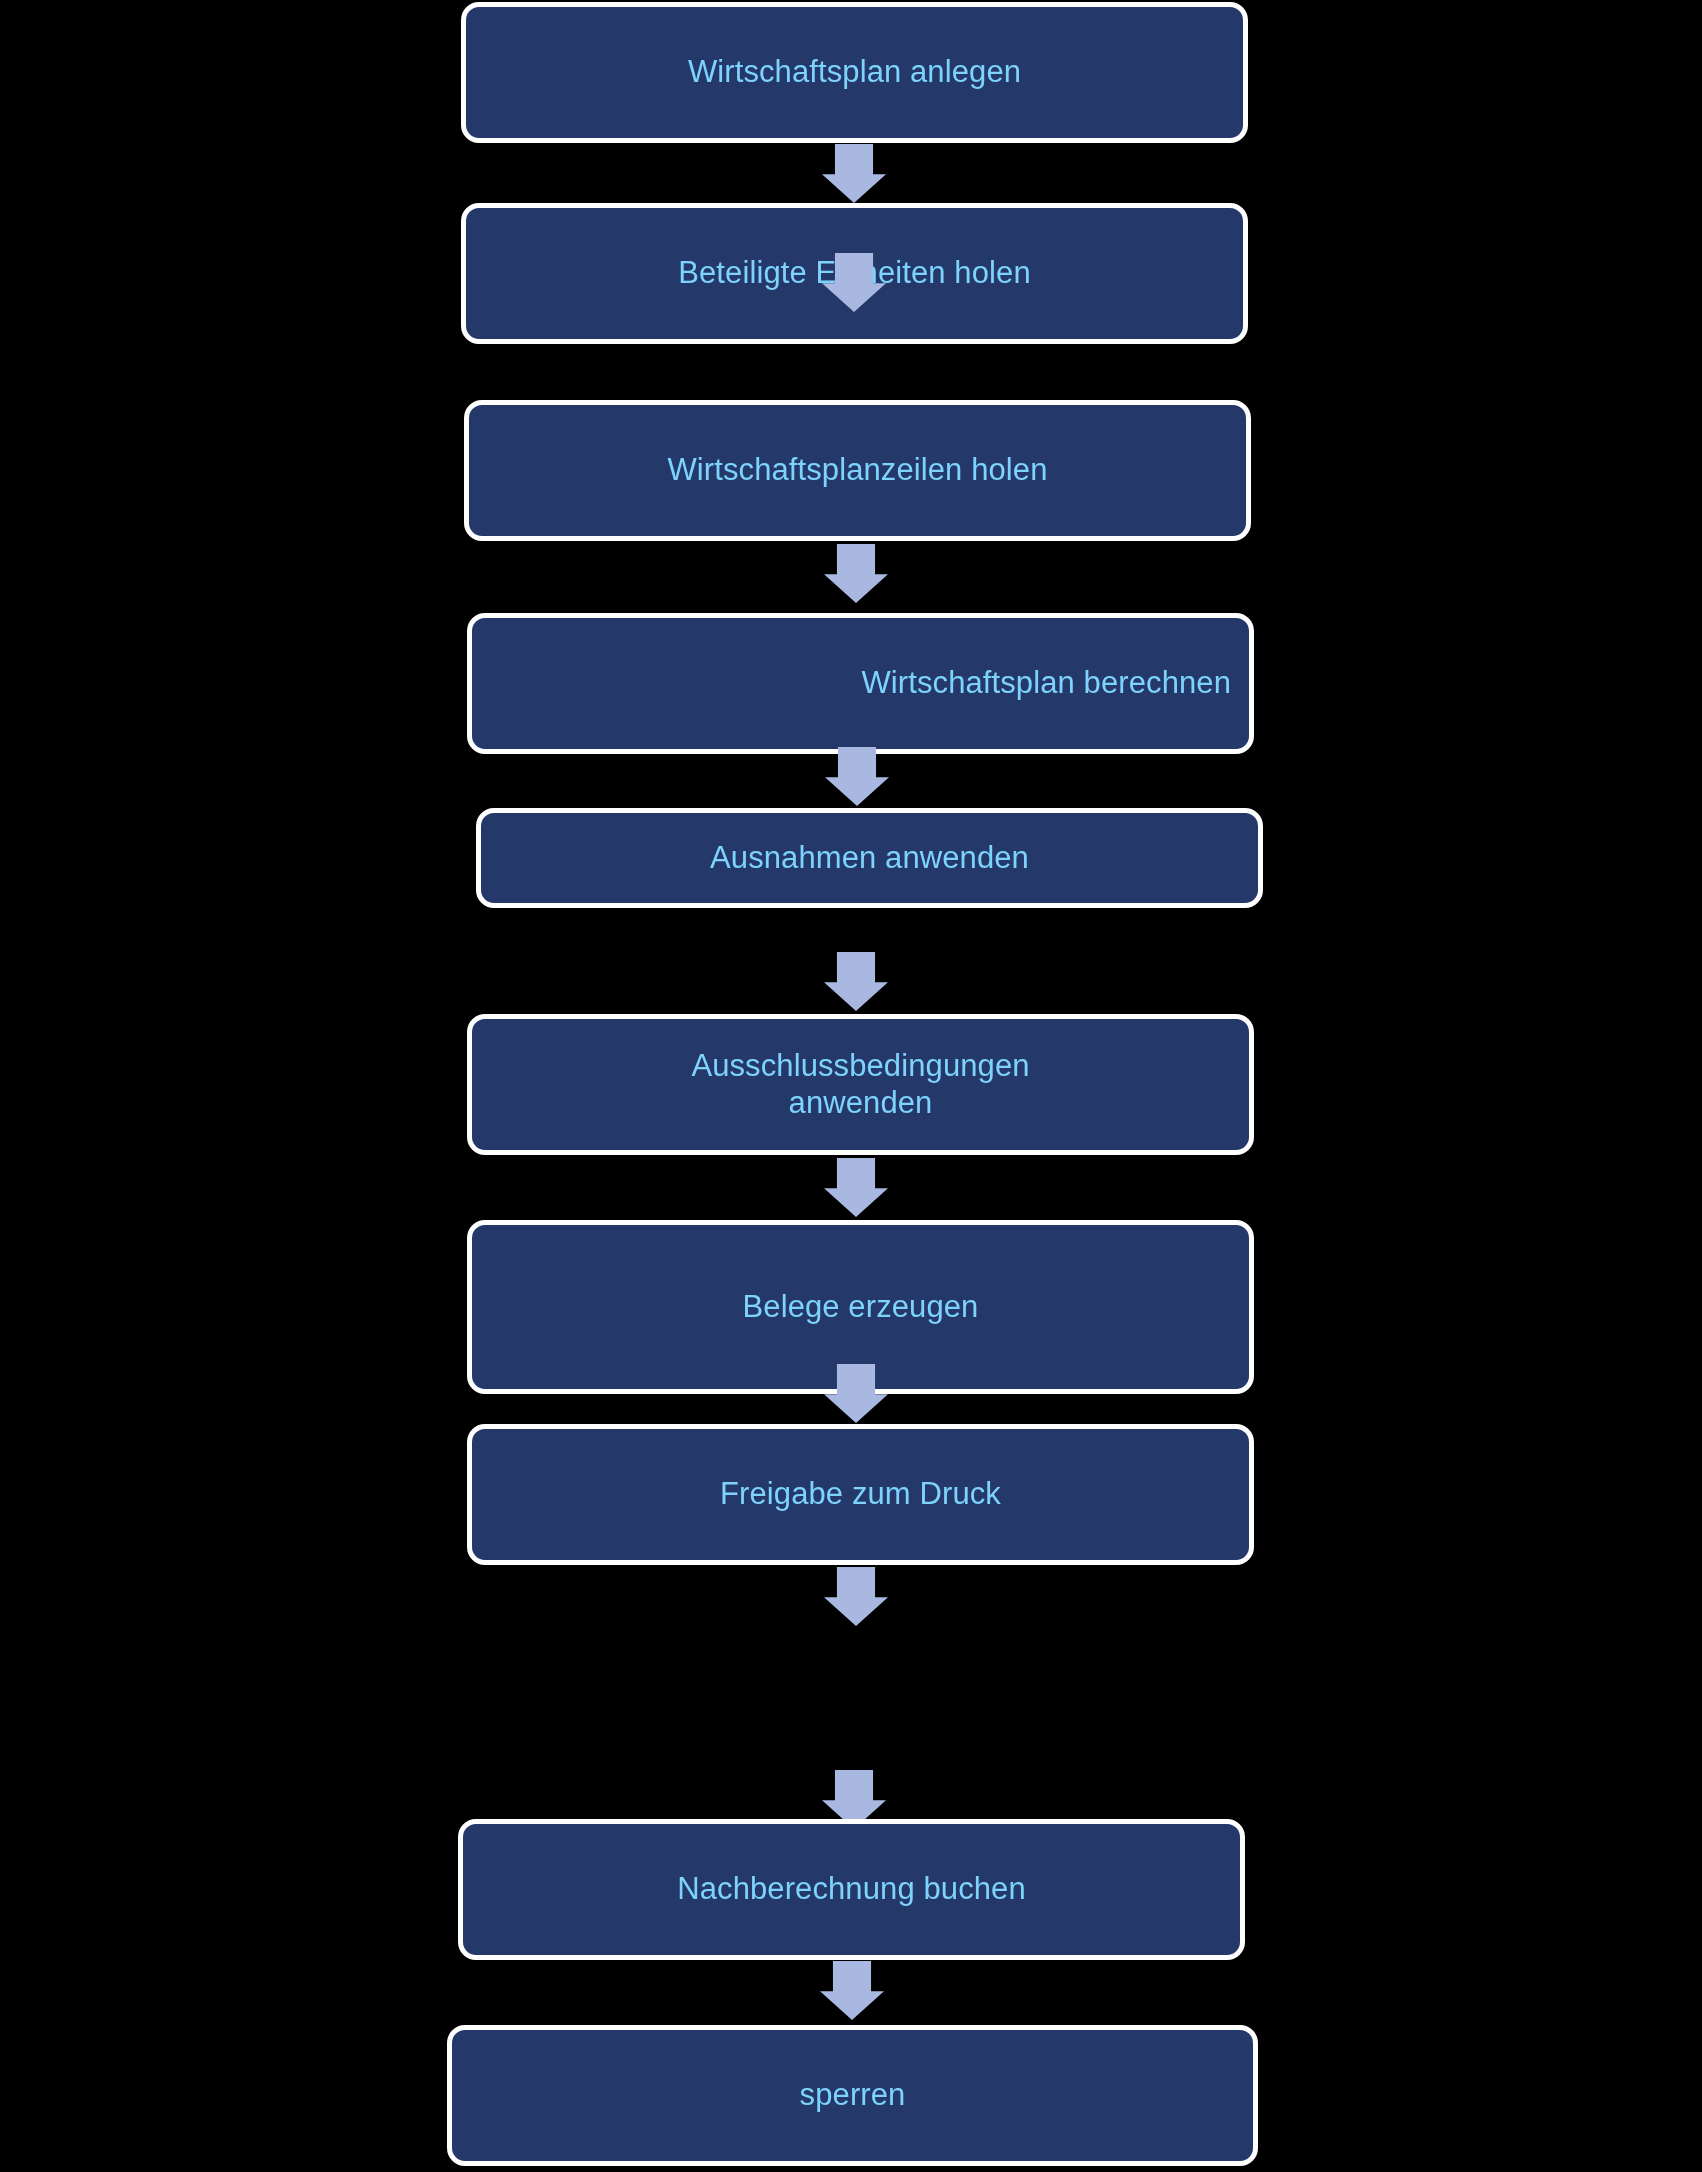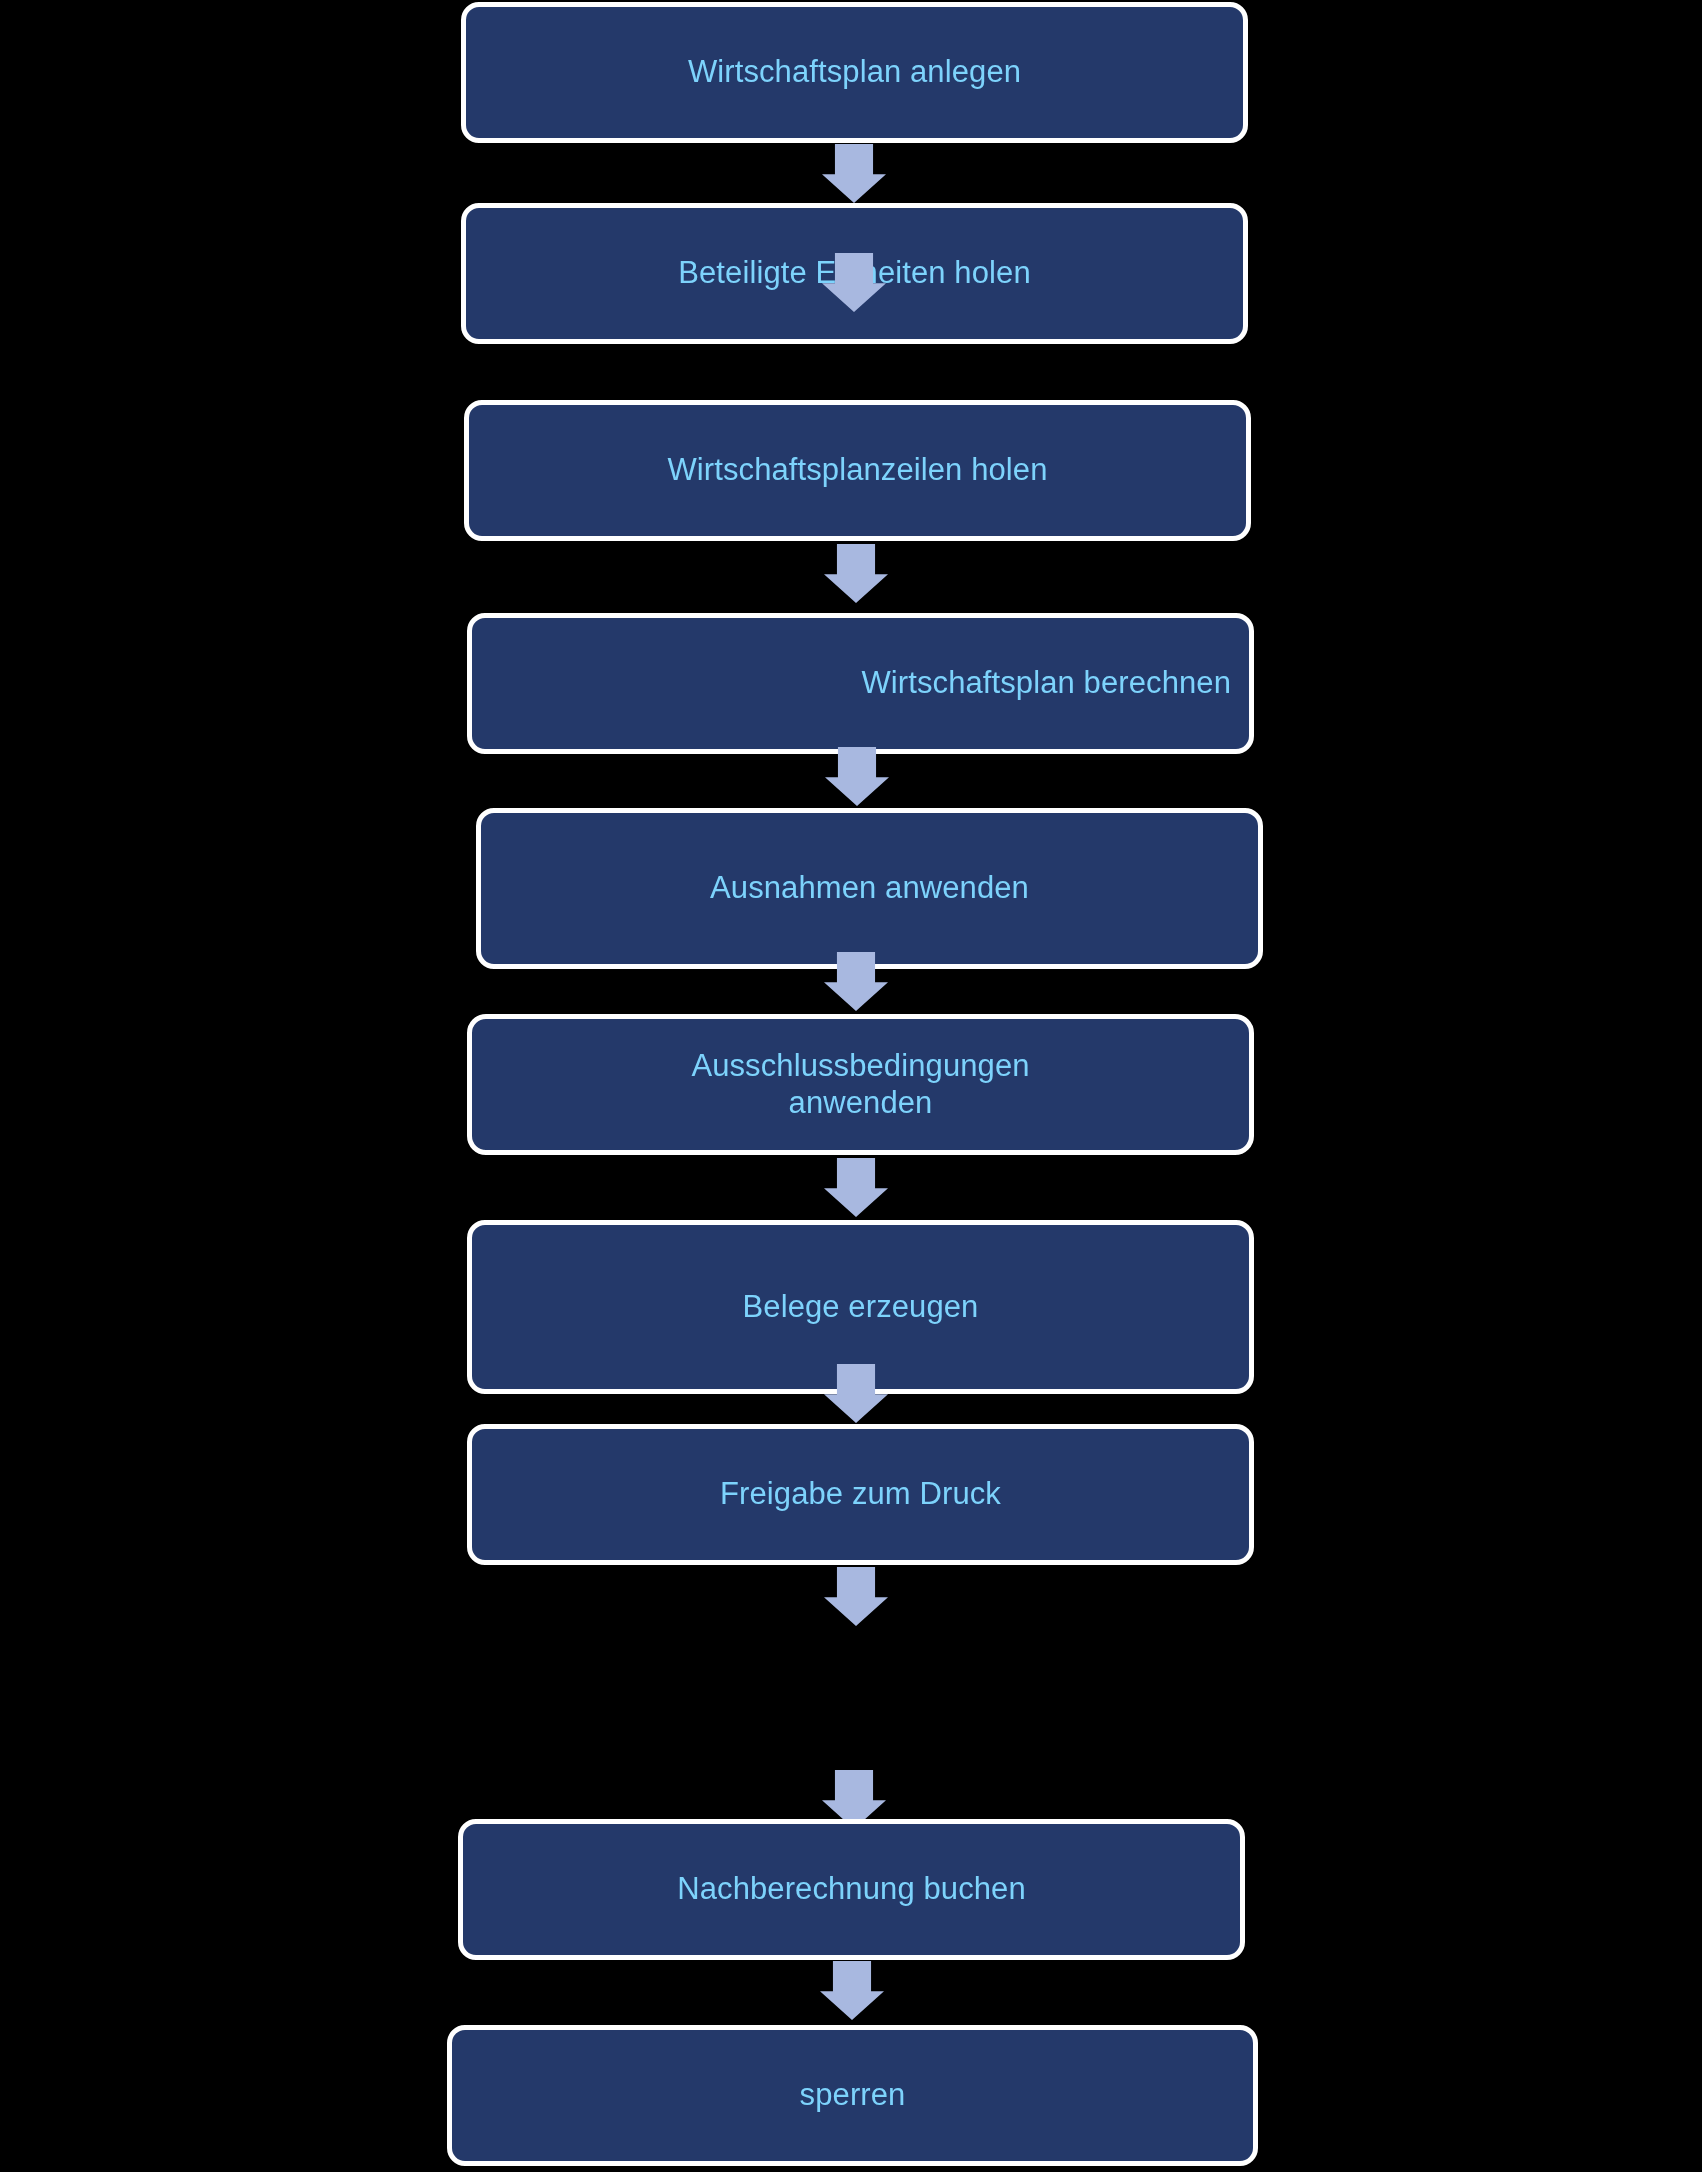--- a/index.html
+++ b/index.html
@@ -82,31 +82,31 @@
   <div class="node" style="left:467px; top:613px; width:787px; height:141px;justify-content:flex-end;">
     <span class="node-label">Wirtschaftsplan berechnen</span>
   </div>
 
   <div class="arrow" style="left:825px; top:747px; width:64px; height:59px;">
     <svg viewBox="0 0 84 78" preserveAspectRatio="none" aria-hidden="true">
       <polygon points="17,0 67,0 67,40 84,40 42,78 0,40 17,40" fill="#A8B8E0"></polygon>
     </svg>
   </div>
 
-  <div class="node" style="left:476px; top:808px; width:787px; height:161px;text-align:center;">
+  <div class="node" style="left:476px; top:808px; width:787px; height:100px;text-align:center;">
     <span class="node-label">Ausnahmen anwenden</span>
   </div>
 
   <div class="arrow" style="left:824px; top:952px; width:64px; height:59px;">
     <svg viewBox="0 0 84 78" preserveAspectRatio="none" aria-hidden="true">
       <polygon points="17,0 67,0 67,40 84,40 42,78 0,40 17,40" fill="#A8B8E0"></polygon>
     </svg>
   </div>
 
-  <div class="node" style="left:467px; top:1014px; width:787px; height:141px;border-radius:19px;">
+  <div class="node" style="left:467px; top:1014px; width:787px; height:141px;">
     <span class="node-label">Ausschlussbedingungen
 anwenden</span>
   </div>
 
   <div class="arrow" style="left:824px; top:1158px; width:64px; height:59px;">
     <svg viewBox="0 0 84 78" preserveAspectRatio="none" aria-hidden="true">
       <polygon points="17,0 67,0 67,40 84,40 42,78 0,40 17,40" fill="#A8B8E0"></polygon>
     </svg>
   </div>
 

